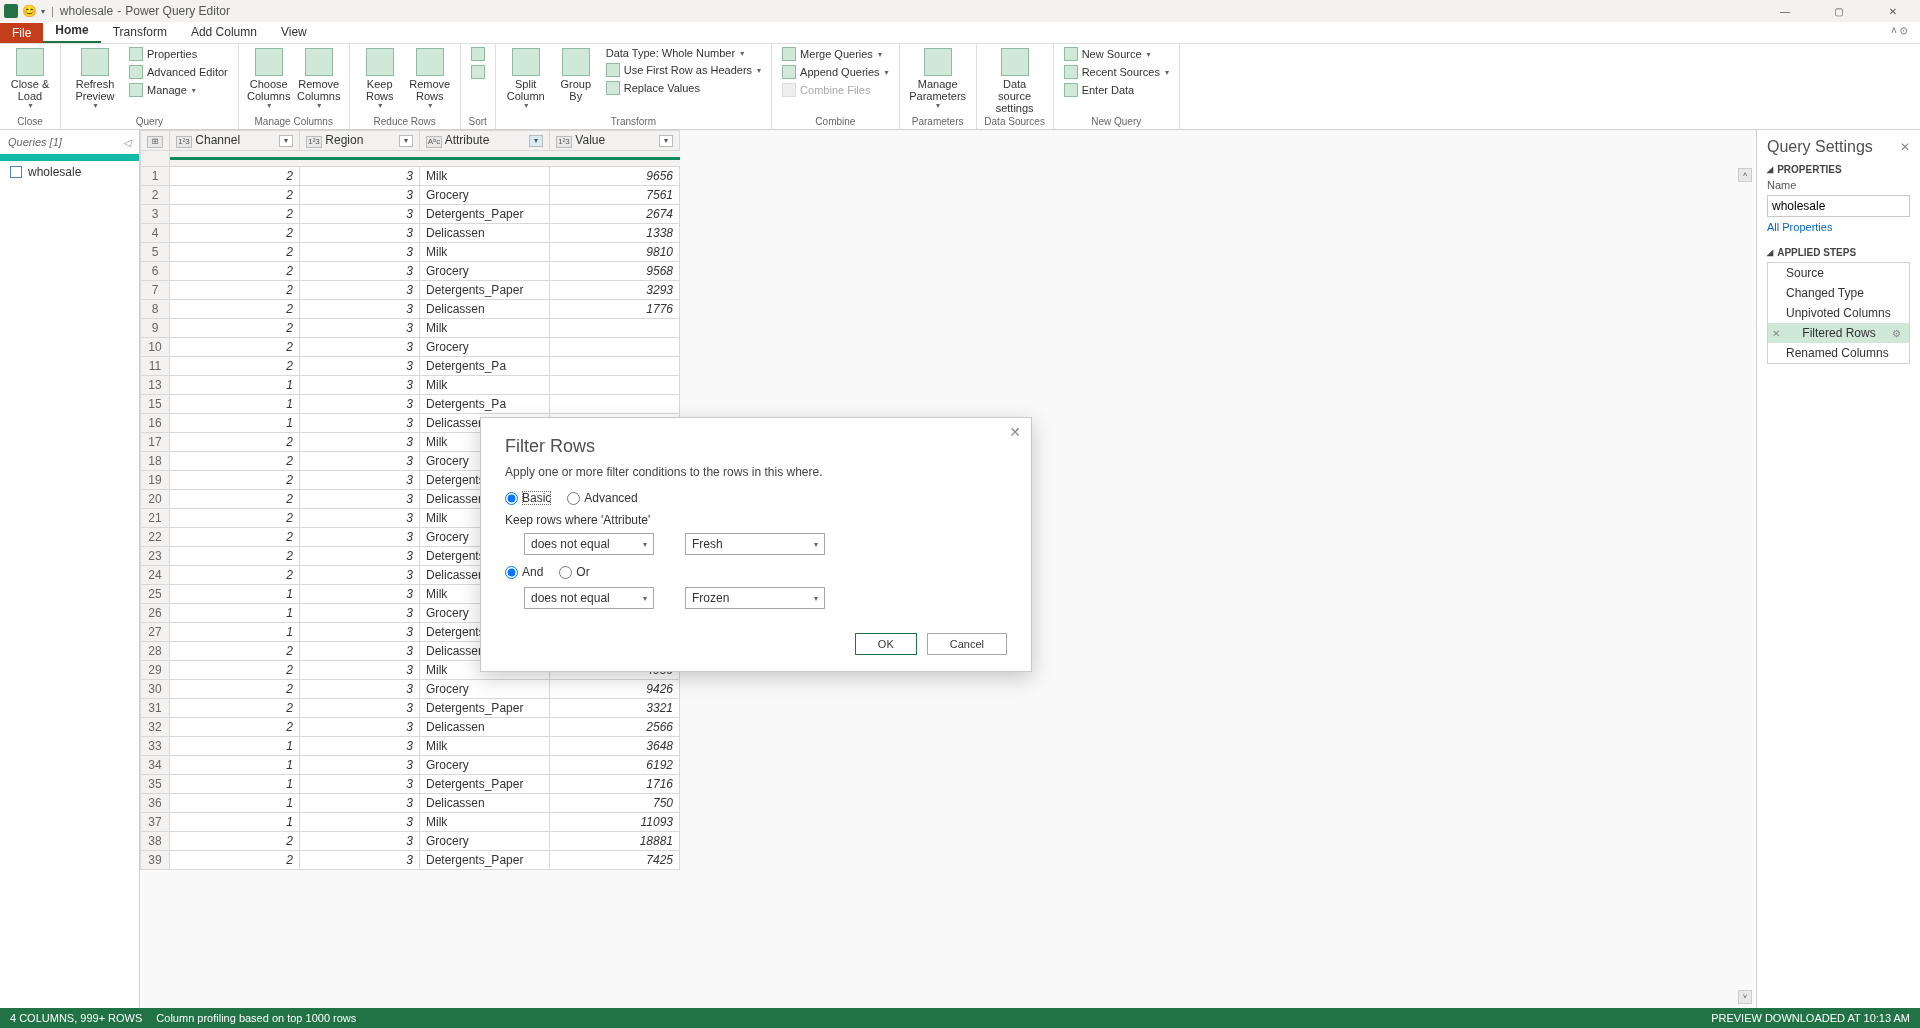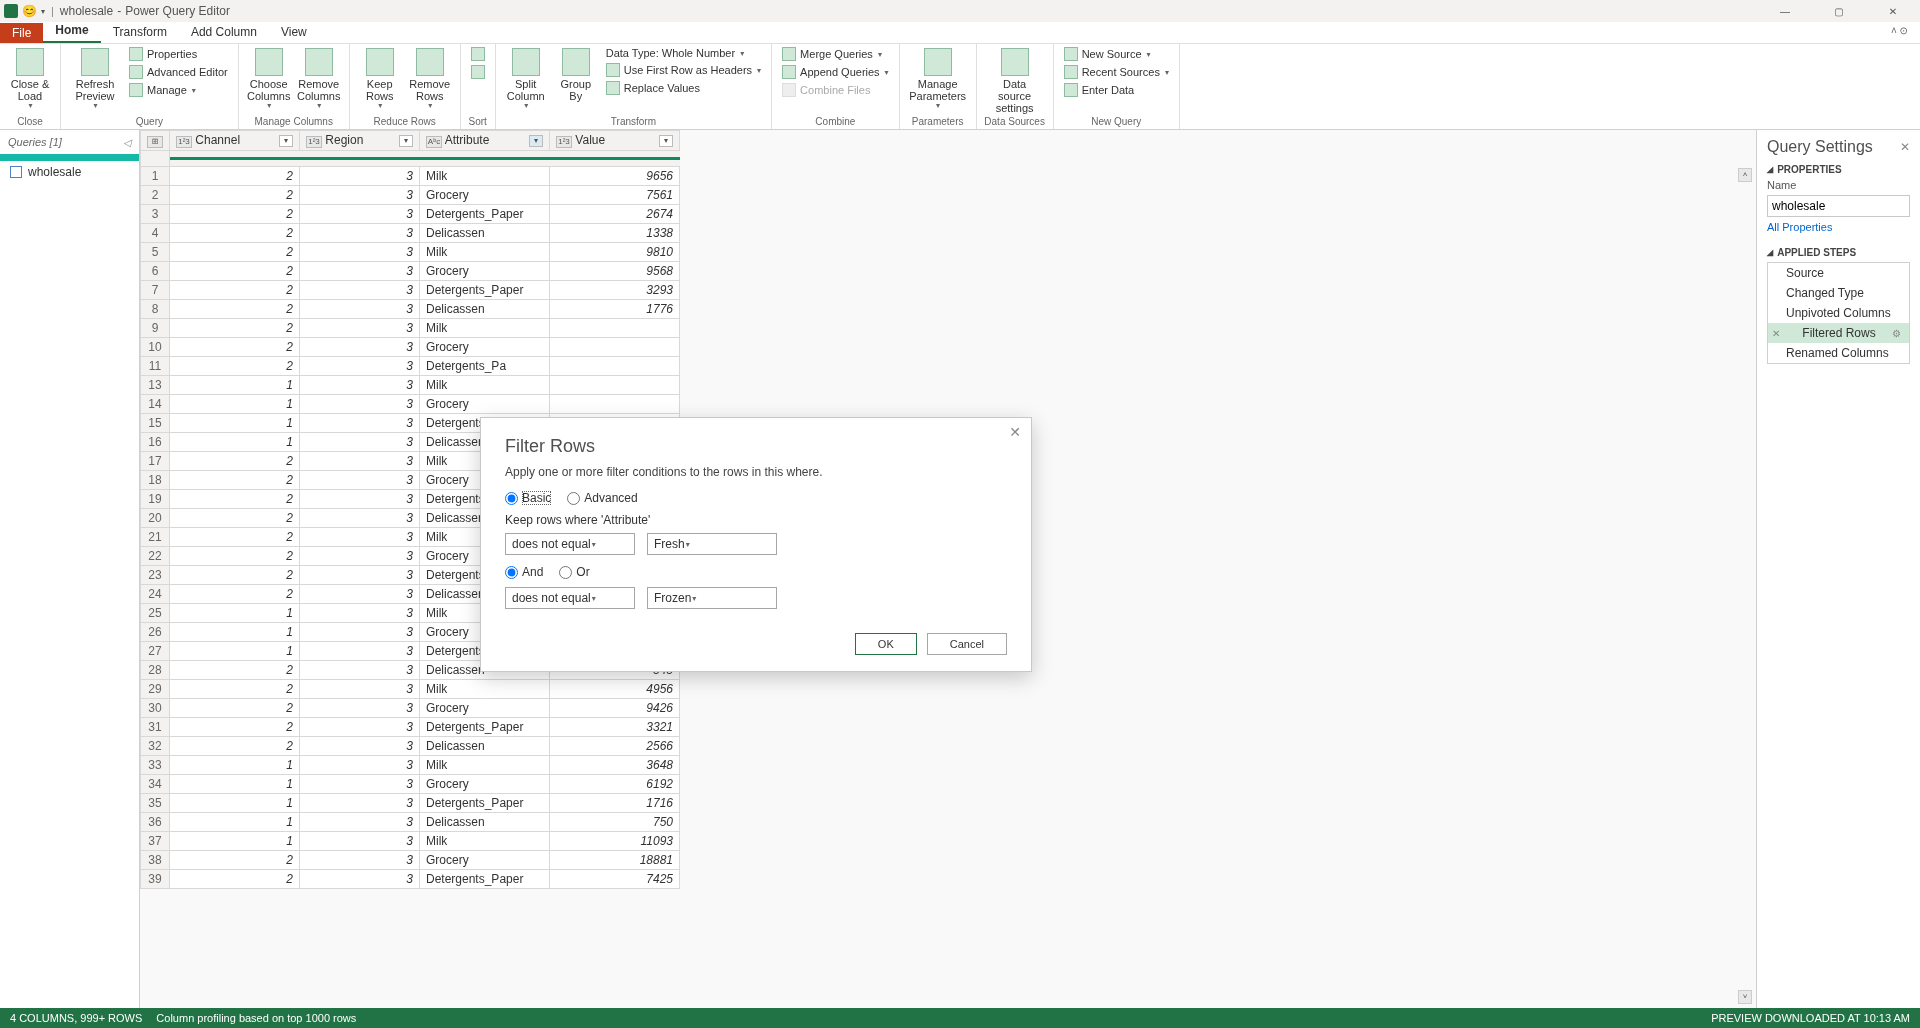--- a/index.html
+++ b/index.html
@@ -80,22 +80,22 @@
 .overlay { position: absolute; left:0; top:0; right:0; bottom:0; pointer-events:none;}
 .dialog { position: absolute; left: 480px; top: 287px; width: 552px; background: #fff; border: 1px solid #c8c8c8; box-shadow: 0 6px 20px rgba(0,0,0,0.2); padding: 18px 24px 16px; }
 .dialog-close { position:absolute; top:6px; right:10px; font-size:14px; color:#888;}
 .dlg-title { font-size: 18px; font-weight: 300; color: #505050; margin-bottom: 8px; }
 .dlg-desc { font-size: 12px; color: #444; margin-bottom: 12px; }
 .radio-row { display: flex; gap: 16px; margin-bottom: 8px; align-items:center;}
 .radio-row label { font-size: 12px; display:flex; align-items:center; gap:4px;}
 input[type=radio]{ margin:0;}
 .keep-lbl { font-size: 12px; margin: 4px 0 6px; }
 .filter-row { display: flex; gap: 12px; margin-bottom: 10px; }
-.combo { border: 1px solid #a6a6a6; padding: 3px 6px; font-size: 12px; display: flex; justify-content: flex-start; align-items: center; background:#fff;}
-.combo.op { width: 130px; } .combo.val { width: 130px; }
+.combo { border: 1px solid #a6a6a6; padding: 3px 6px; font-size: 12px; display: flex; justify-content: space-between; align-items: center; background:#fff;margin-left:19px;}
+.combo.op { width: 130px; } .combo.val { width: 140px; }
 .dlg-btns { display: flex; justify-content: flex-end; gap: 10px; margin-top: 24px; }
 .btn { border: 1px solid #a6a6a6; padding: 4px 22px; font-size: 11px; background: #fff; }
 .btn.primary { border-color: #217346; }
 .dotted { outline:1px dotted #666; outline-offset:-1px;}
 
 
 .statusbar { height: 20px; background: #217346; color: #fff; display: flex; align-items: center; justify-content: space-between; padding: 0 10px; font-size: 11px; }
 .status-left { display:flex; gap:14px;}
 </style>
 </head>
@@ -439,27 +439,20 @@
               <td class="num"></td>
             </tr>
             <tr>
               <td class="col-rownum">13</td>
               <td class="num">1</td>
               <td class="num">3</td>
               <td>Milk</td>
               <td class="num"></td>
             </tr>
             <tr>
-              <td class="col-rownum">14</td>
-              <td class="num">1</td>
-              <td class="num">3</td>
-              <td>Grocery</td>
-              <td class="num"></td>
-            </tr>
-            <tr>
               <td class="col-rownum">15</td>
               <td class="num">1</td>
               <td class="num">3</td>
               <td>Detergents_Pa</td>
               <td class="num"></td>
             </tr>
             <tr>
               <td class="col-rownum">16</td>
               <td class="num">1</td>
               <td class="num">3</td>

